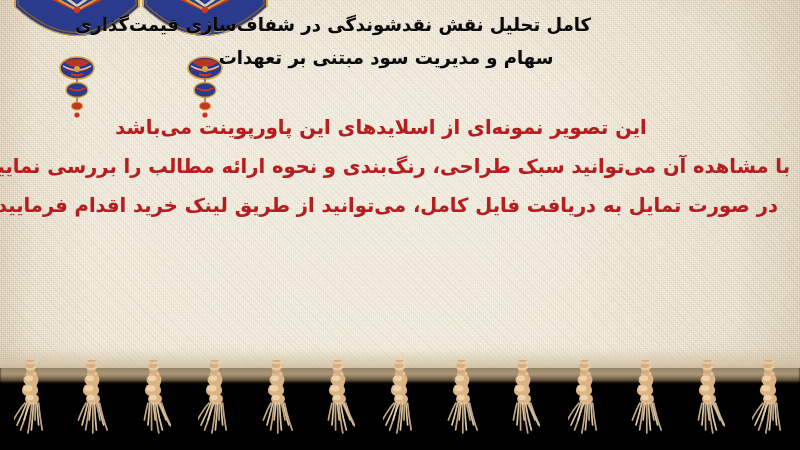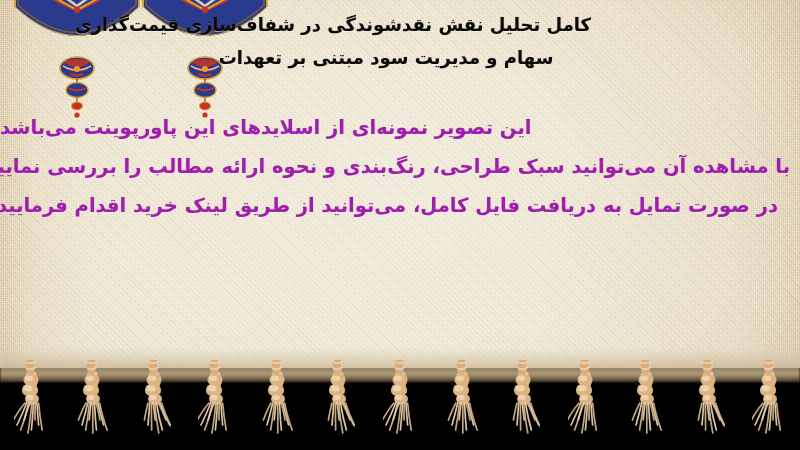--- a/index.html
+++ b/index.html
@@ -86,22 +86,22 @@
     text-shadow:0 1px 0 rgba(255,255,255,.45), 0 0 1px rgba(0,0,0,.35);
     direction:rtl;
   }
   .title .ln{display:block;white-space:nowrap;}
   .title .ln1{margin-right:120px;}
   .title .ln2{margin-right:58px;padding-left:44px;}
 
   .body{
     position:absolute;
     top:108px;left:0;right:10px;
-    text-align:left;
-    color:#a21caf;
+    text-align:center;
+    color:#b91c1c;
     font-weight:bold;
     font-size:19.5px;
     line-height:39px;
     direction:rtl;
     text-shadow:0 1px 0 rgba(255,255,255,.45), 0 0 1px rgba(0,0,0,.30);
   }
   .body .ln{display:block;white-space:nowrap;}
   .body .b1{margin-right:28px;}
   .body .b2{margin-right:0px;}
   .body .b3{margin-right:12px;}

